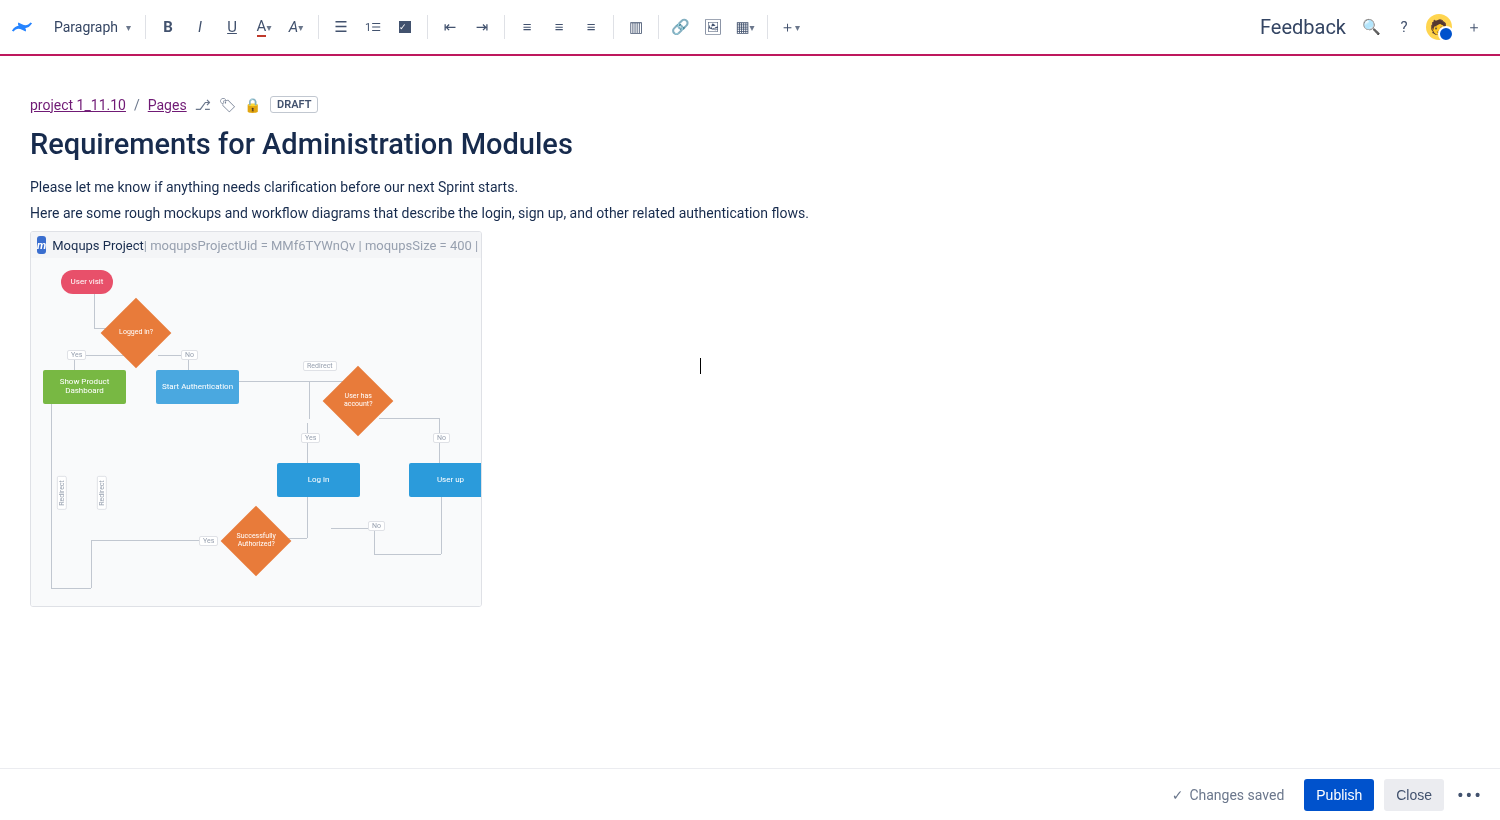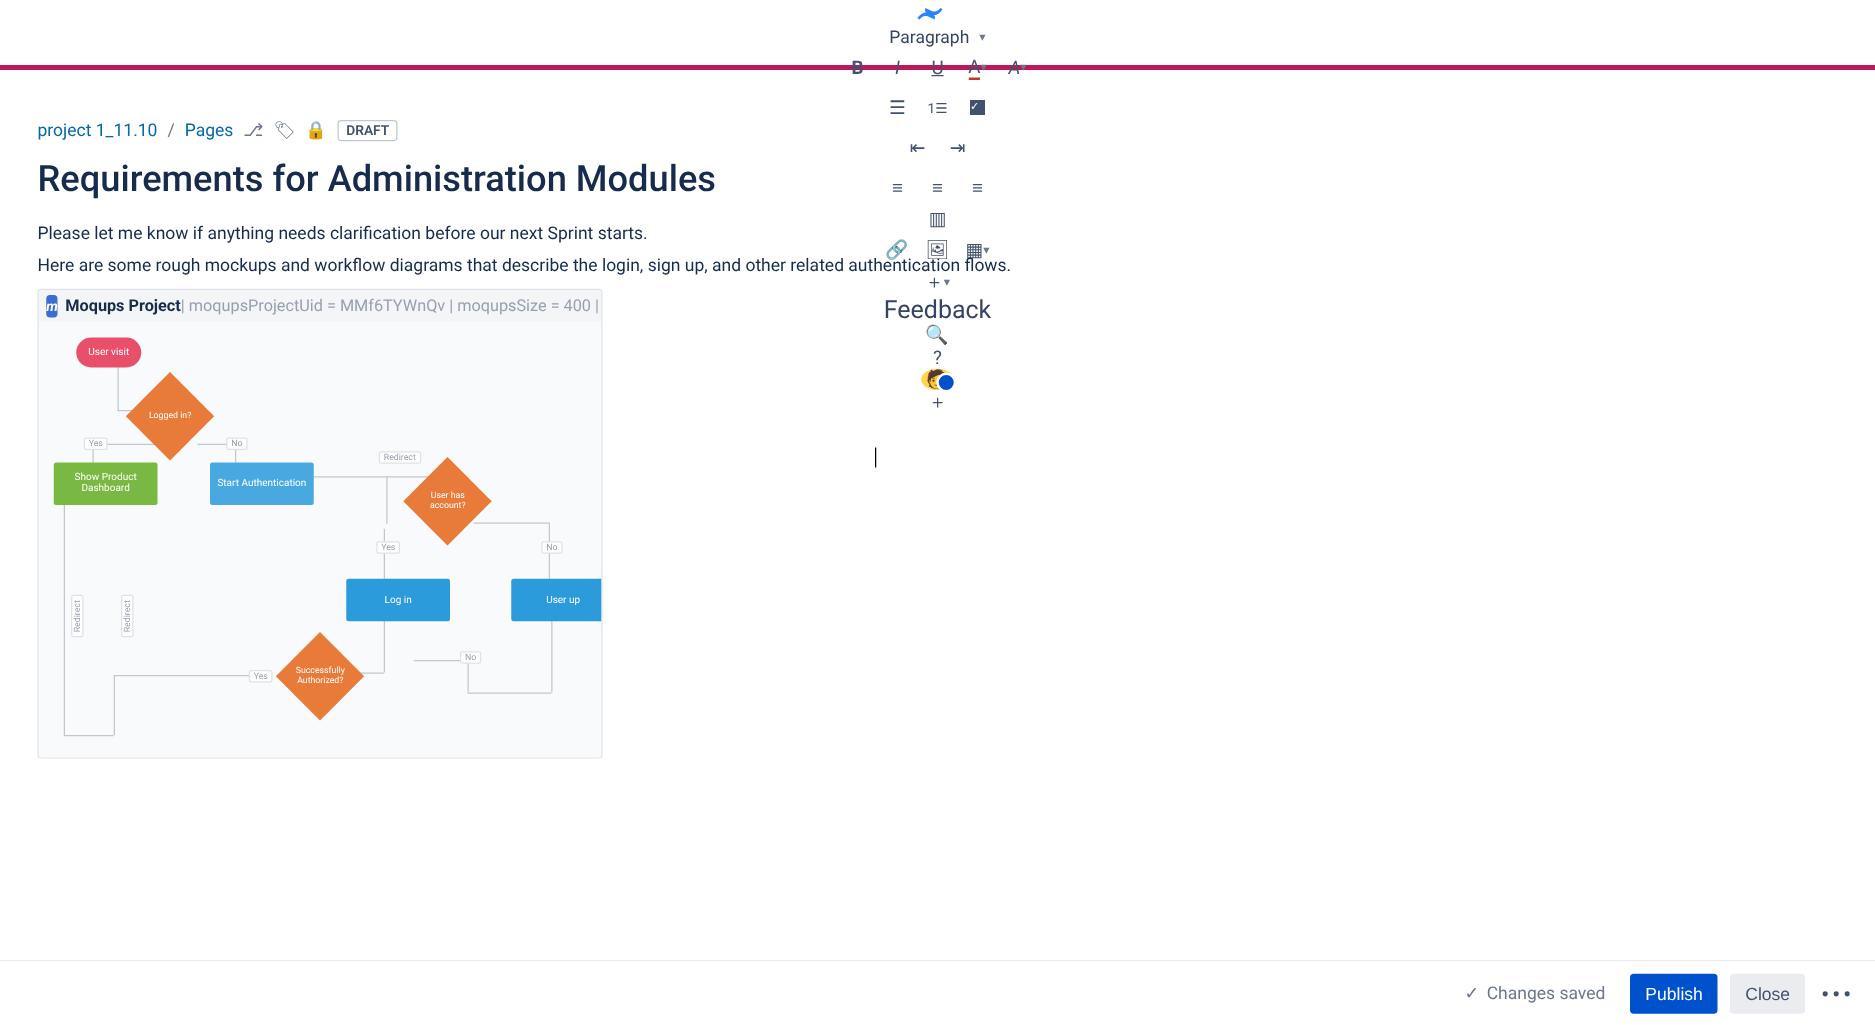--- a/index.html
+++ b/index.html
@@ -1,45 +1,45 @@
 <!DOCTYPE html>
 <html><head>
 <meta charset="utf-8">
 <style>
 * { box-sizing: border-box; margin: 0; padding: 0; }
 body { font-family: -apple-system, BlinkMacSystemFont, "Segoe UI", Roboto, sans-serif; color: #172b4d; background: #fff; }
 
 
-.toolbar { height: 56px; border-bottom: 4px solid #be185d; display: flex; align-items: center; padding: 0 10px; flex-direction: column; }
+.toolbar { height: 56px; border-bottom: 2px solid #be185d; display: flex; align-items: center; padding: 0 10px; }
 .logo { width: 24px; height: 24px; margin-right: 12px; display:flex; align-items:center; justify-content:center; }
 .style-select { display: flex; align-items: center; gap: 8px; padding: 0 8px; height: 32px; cursor: pointer; font-size: 14px; color: #344563; }
 .chev { font-size: 10px; color: #6b778c; }
 .sep { width: 1px; height: 24px; background: #dfe1e6; margin: 0 6px; }
 .tbtn { width: 32px; height: 32px; display: flex; align-items: center; justify-content: center; cursor: pointer; border-radius: 3px; color: #42526e; font-size: 15px; }
 .tgrp { display: flex; align-items: center; }
 .spacer { flex: 1; }
 .feedback { font-size: 20px; color: #344563; padding: 0 10px; cursor: pointer; }
 .avatar { width: 26px; height: 26px; border-radius: 50%; background: #ffd54f; position: relative; margin: 0 6px; display:flex; align-items:center; justify-content:center; font-size:14px; }
 .avatar::after { content:""; position:absolute; right:-2px; bottom:-2px; width:12px; height:12px; border-radius:50%; background:#0052cc; border:2px solid #fff; }
 
 
 .content { padding: 40px 30px 0 30px; }
 .crumbs { display: flex; align-items: center; gap: 8px; font-size: 14px; margin-bottom: 14px; }
-.crumb-link { color: #0369a1; cursor: pointer; }
+.crumb-link { color: #701a75; cursor: pointer; text-decoration: underline; }
 .crumb-sep { color: #6b778c; }
 .crumb-icon { color: #6b778c; cursor:pointer; font-size:14px; display:inline-flex; }
 .badge { border: 1px solid #c1c7d0; border-radius: 3px; padding: 1px 6px; font-size: 11px; font-weight: 600; color: #42526e; }
 h1.title { font-size: 29px; font-weight: 500; margin-bottom: 18px; color:#172b4d; }
 p.body { font-size: 14px; margin-bottom: 10px; color:#172b4d; }
 
 
 .macro { border: 1px solid #dfe1e6; border-radius: 3px; width: 452px; margin-top: 10px; background:#fff; overflow:hidden; }
 .macro-head { height: 26px; background:#f4f5f7; display:flex; align-items:center; padding:0 6px; font-size:13px; color:#42526e; white-space:nowrap; overflow:hidden; }
 .macro-logo { width:18px; height:18px; background:#3a6ecf; color:#fff; border-radius:3px; display:flex; align-items:center; justify-content:center; font-size:11px; font-style:italic; font-weight:bold; margin-right:6px; }
-.macro-title { font-weight:700; color:#172b4d; }
+.macro-title { font-weight:400; color:#172b4d; }
 .macro-meta { color:#97a0af; }
 .diagram { position: relative; height: 348px; background:#f9fafb; }
 
 
 .node { position:absolute; display:flex; align-items:center; justify-content:center; text-align:center; font-size:8px; color:#fff; line-height:1.1; }
 .pill { border-radius: 14px; background:#e8506a; width:52px; height:24px; }
 .rect { background:#78b843; width:83px; height:34px; border-radius:2px; }
 .rect.blue { background:#4aa8e0; }
 .rect.blue2 { background:#2b9bdb; }
 .diamond { width:50px; height:50px; }
@@ -187,21 +187,21 @@
           <span>User visit</span>
         </div>
       <div class="node diamond" style="left:80px; top:50px;">
           <div class="inner">
             <span class="lbl">Logged in?</span>
           </div>
         </div>
       <div class="node rect" style="left:12px; top:112px;">
           <span>Show Product Dashboard</span>
         </div>
-      <div class="node rect blue" style="left:137px; top:112px;">
+      <div class="node rect blue" style="left:125px; top:112px;">
           <span>Start Authentication</span>
         </div>
       <div class="node diamond" style="left:302px; top:118px;">
           <div class="inner">
             <span class="lbl">User has account?</span>
           </div>
         </div>
       <div class="node rect blue2" style="left:246px; top:205px;">
           <span>Log in</span>
         </div>

